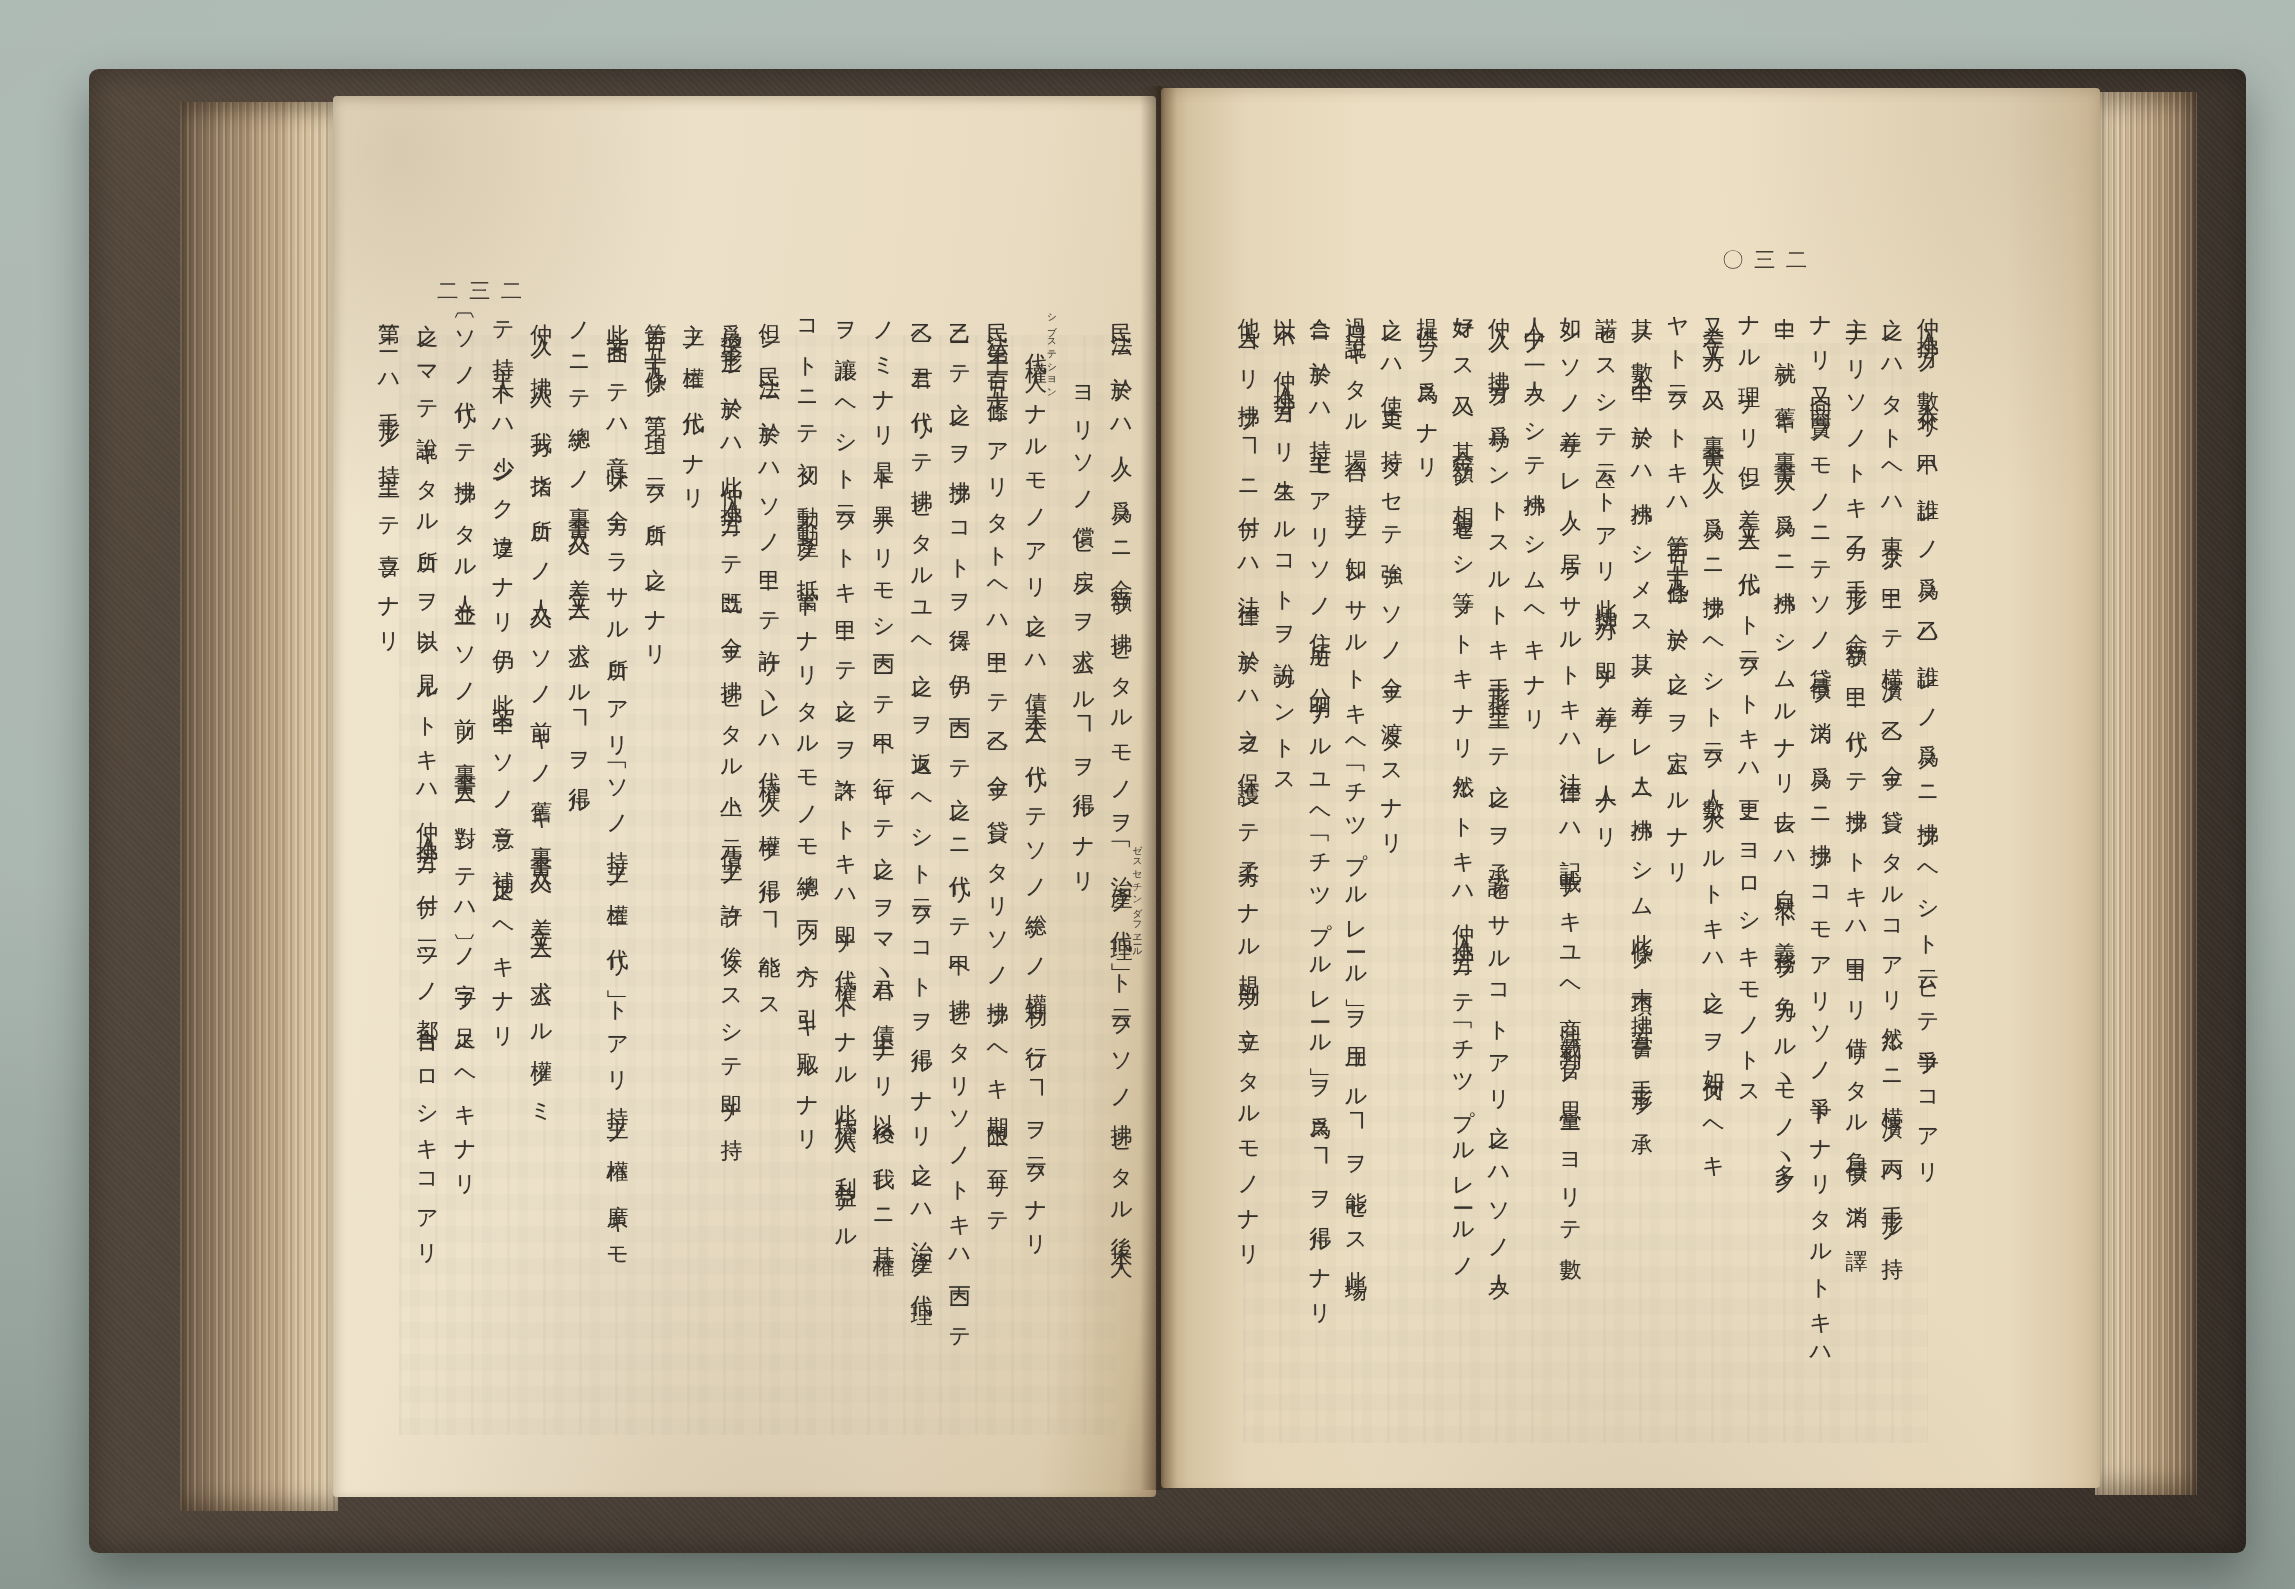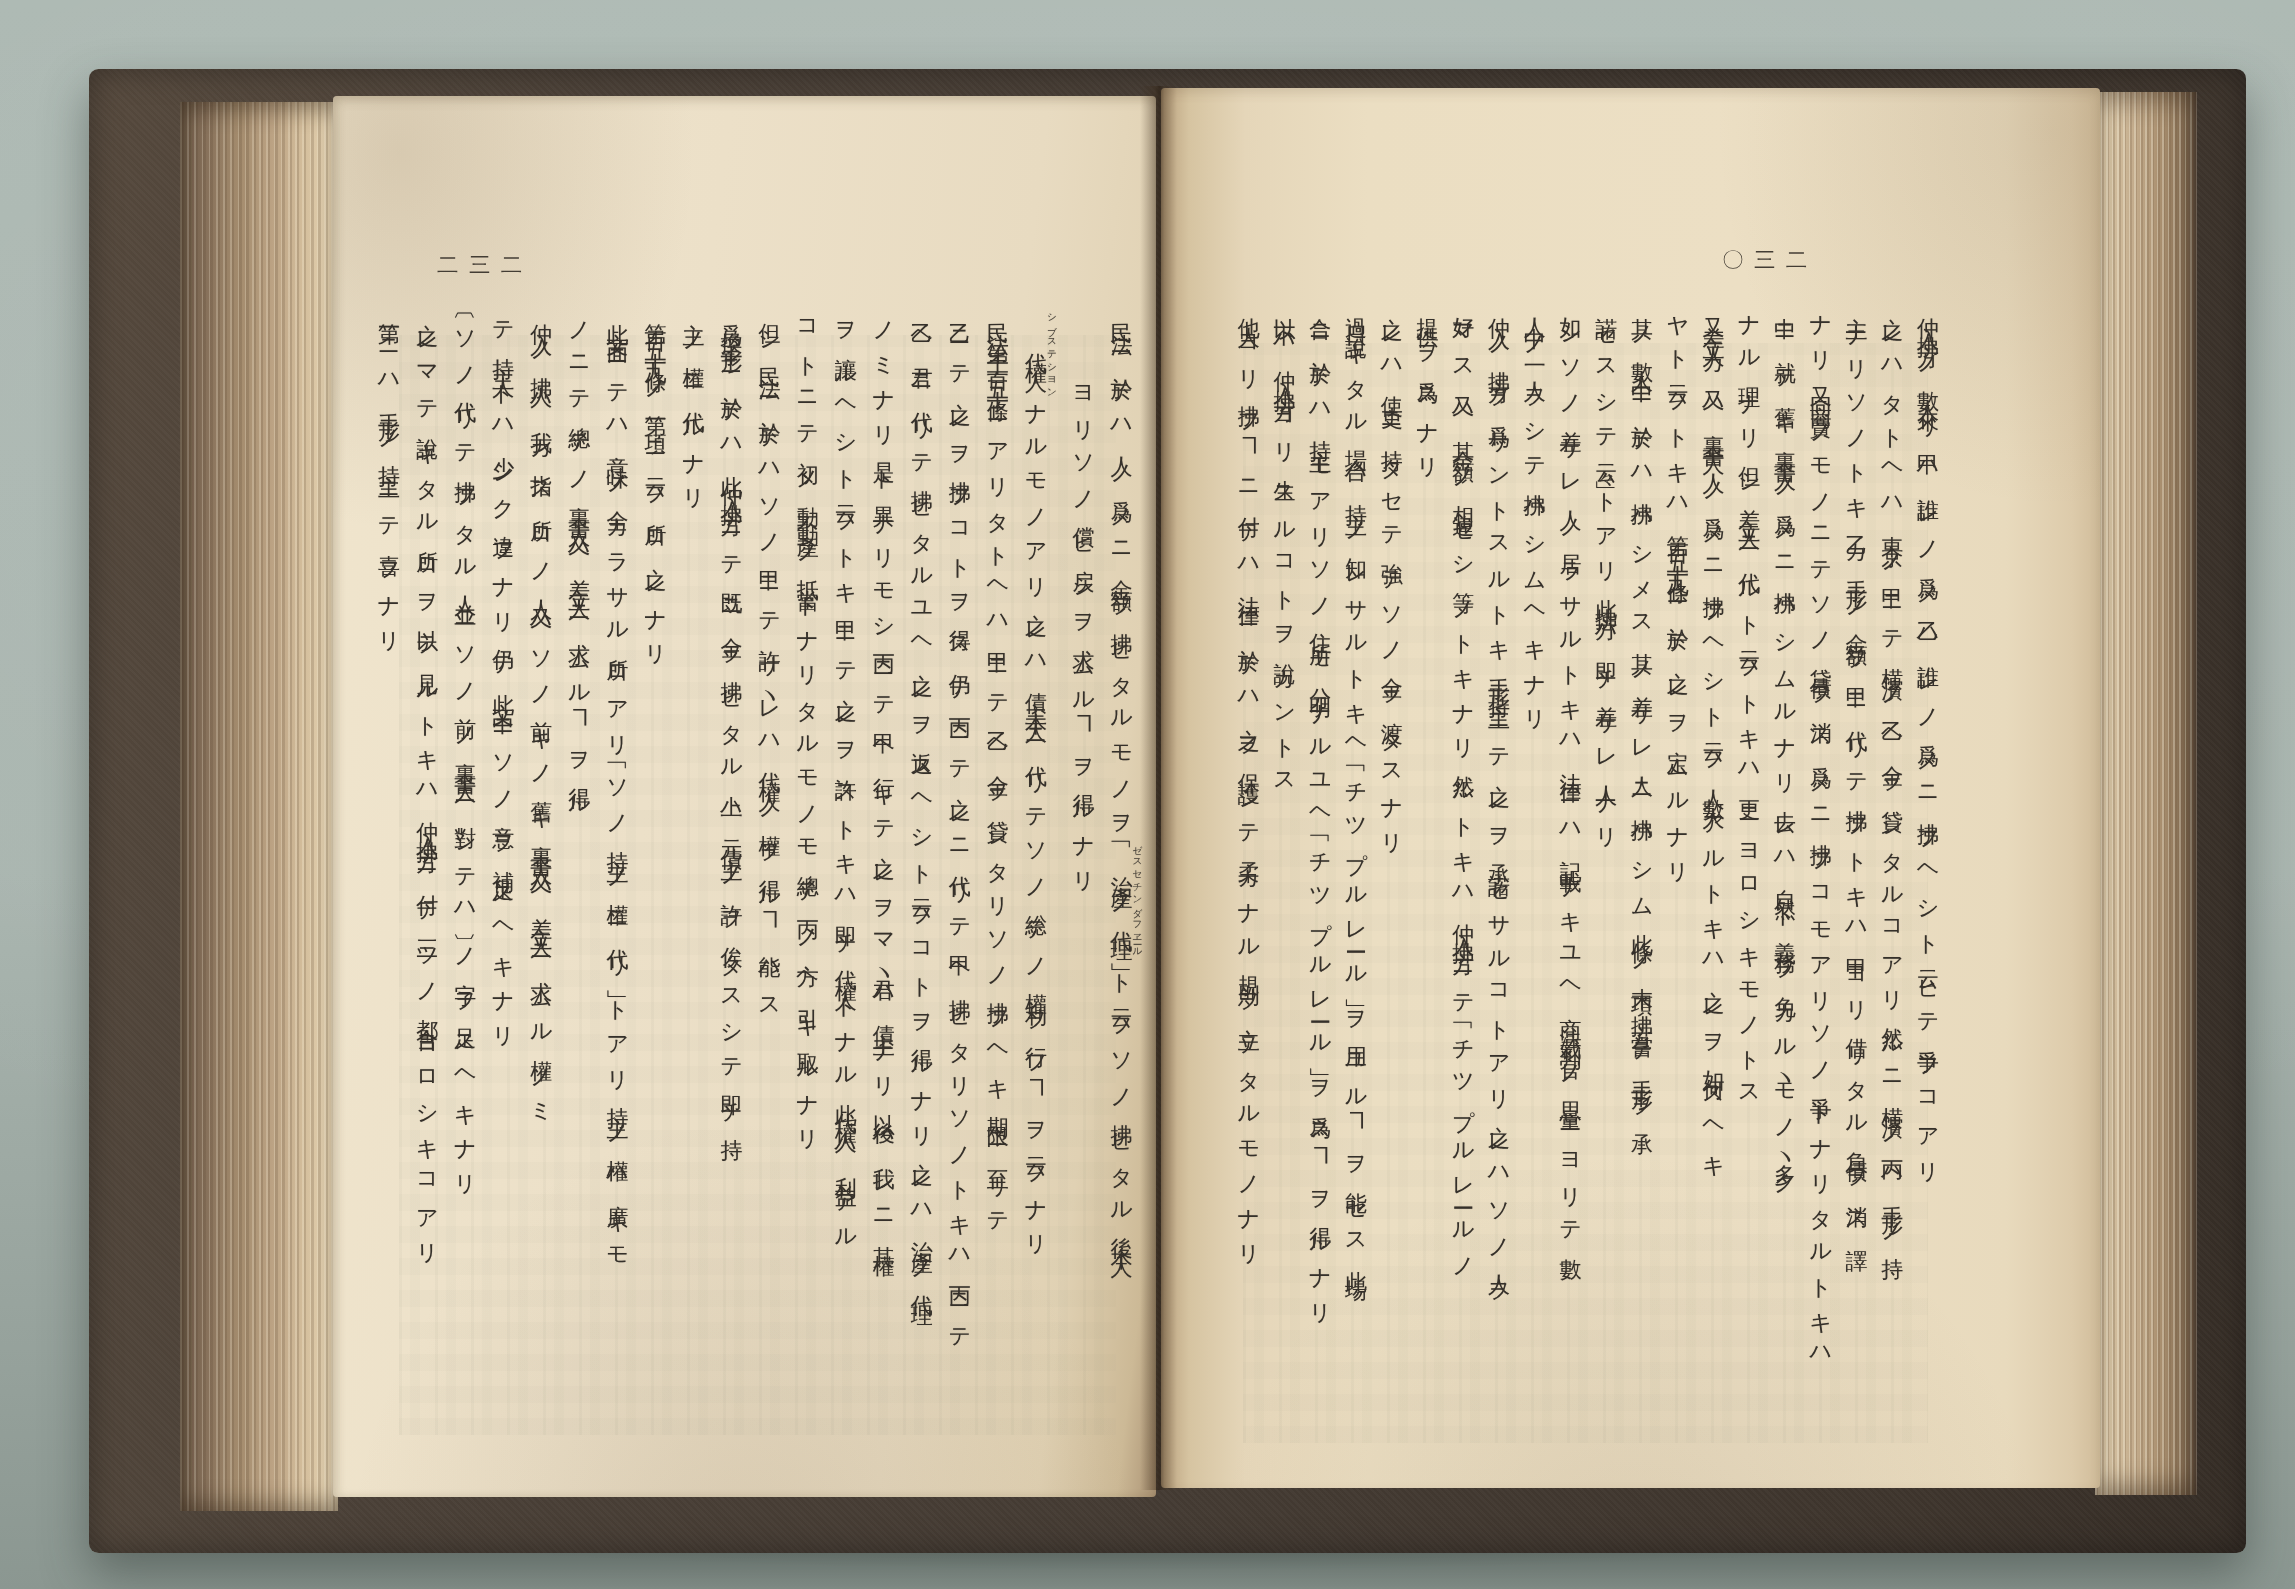--- a/index.html
+++ b/index.html
@@ -51,21 +51,21 @@
     color:#35302a;text-shadow:0 0 0.8px rgba(53,48,42,0.35);}
   .textblock .col{line-height:1.08;font-size:22px;letter-spacing:9.6px;}
   #right-cols{left:1229px;top:300px;width:711px;height:1196px;}
   #left-cols{left:379px;top:306px;width:764px;height:1196px;}
   #right-cols .col{margin-left:12px;}
   #left-cols .col{margin-left:14.3px;}
   ruby{ruby-align:center;}
   rt{font-size:9.6px;letter-spacing:1.6px;color:#4a443b;}
   .pagenum{position:absolute;font-size:21.5px;letter-spacing:10.4px;color:#433d34;}
   #right-pagenum{left:1722px;top:245px;}
-  #left-pagenum{left:437px;top:250px;}
+  #left-pagenum{left:437px;top:276px;}
   
   .ghost{position:absolute;pointer-events:none;opacity:0.55;
     background:
       repeating-linear-gradient(90deg, rgba(125,133,114,0.10) 0 3.2px, rgba(125,133,114,0) 3.2px 11px, rgba(125,133,114,0.07) 11px 21px, rgba(125,133,114,0) 21px 36px),
       repeating-linear-gradient(0deg, rgba(125,133,114,0.05) 0 17.5px, rgba(125,133,114,0) 17.5px 32px);}
   .ghost.left{left:399px;top:335px;width:717px;height:1100px;}
   .ghost.right{left:1243px;top:343px;width:685px;height:1100px;}
 </style>
 </head>
 <body>

